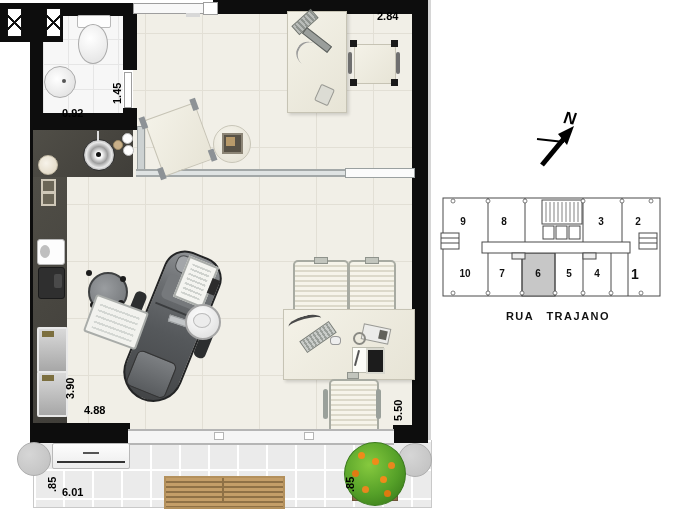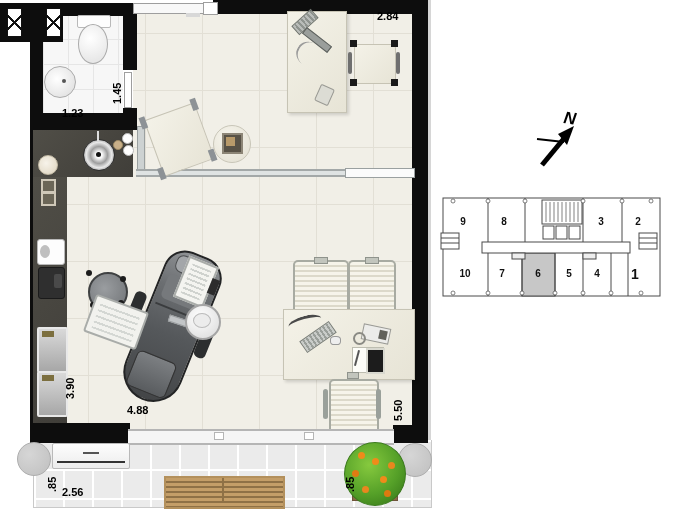--- a/index.html
+++ b/index.html
@@ -184,26 +184,26 @@
   <div class="abs" style="left:164px;top:476px;width:117px;height:29px;background:repeating-linear-gradient(180deg,#c49e68 0 3px,#8f7146 3px 5px);border:2px solid #b3905c;">
     <div class="abs" style="left:56px;top:0;width:2px;height:25px;background:#8f7146;"></div>
   </div>
   <div class="abs" style="left:352px;top:455px;width:44px;height:44px;background:#8a6a48;border:1px solid #6f543a;"></div>
   <div class="dot" style="left:344px;top:442px;width:60px;height:62px;background:radial-gradient(circle at 40% 35%,#86c93e,#55a028 55%,#3d801c 85%);border:1px solid #3a7a1c;"></div>
   <div class="dot" style="left:358px;top:452px;width:7px;height:7px;background:#ef8b1a;
               box-shadow:14px 6px 0 #ef8b1a,-6px 18px 0 #e07b12,22px 24px 0 #ef8b1a,4px 34px 0 #e8871e,30px 10px 0 #e8871e,26px 38px 0 #dd7a10;"></div>
 
   <div class="dim" style="left:377px;top:10px;">2.84</div>
   <div class="dim v" style="left:111px;top:104px;">1.45</div>
-  <div class="dim" style="left:62px;top:107px;">1.23</div>
+  <div class="dim" style="left:62px;top:107px;">0.92</div>
   <div class="dim v" style="left:64px;top:399px;">3.90</div>
-  <div class="dim" style="left:84px;top:404px;margin-left:43px;">4.88</div>
+  <div class="dim" style="left:84px;top:404px;">4.88</div>
   <div class="dim v" style="left:392px;top:421px;">5.50</div>
   <div class="dim v" style="left:46px;top:492px;">.85</div>
-  <div class="dim" style="left:62px;top:486px;">2.56</div>
+  <div class="dim" style="left:62px;top:486px;">6.01</div>
   <div class="dim v" style="left:344px;top:492px;">.85</div>
 
   <svg class="abs" style="left:520px;top:98px;" width="75" height="75" viewBox="0 0 75 75">
     <line x1="22" y1="67" x2="46" y2="38" stroke="#000" stroke-width="5"></line>
     <polygon points="54,28 38,36 47,47" fill="#000"></polygon>
     <line x1="17" y1="41" x2="44" y2="44" stroke="#000" stroke-width="2"></line>
     <text x="44" y="26" font-family="Liberation Sans, sans-serif" font-size="17" font-weight="bold" font-style="italic" transform="rotate(8 50 18)" fill="#000">N</text>
   </svg>
 
   <svg class="abs" style="left:438px;top:190px;" width="240" height="112" viewBox="0 0 240 112" font-family="Liberation Sans, sans-serif">
@@ -255,14 +255,15 @@
       <text x="163" y="35">3</text>
       <text x="200" y="35">2</text>
       <text x="27" y="87">10</text>
       <text x="64" y="87">7</text>
       <text x="100" y="87">6</text>
       <text x="131" y="87">5</text>
       <text x="159" y="87">4</text>
       <text x="197" y="89" font-size="14">1</text>
     </g>
   </svg>
+  <div class="street" style="left:438px;top:310px;width:240px;">RUA TRAJANO</div>
 
 </div>
 
 </body></html>

